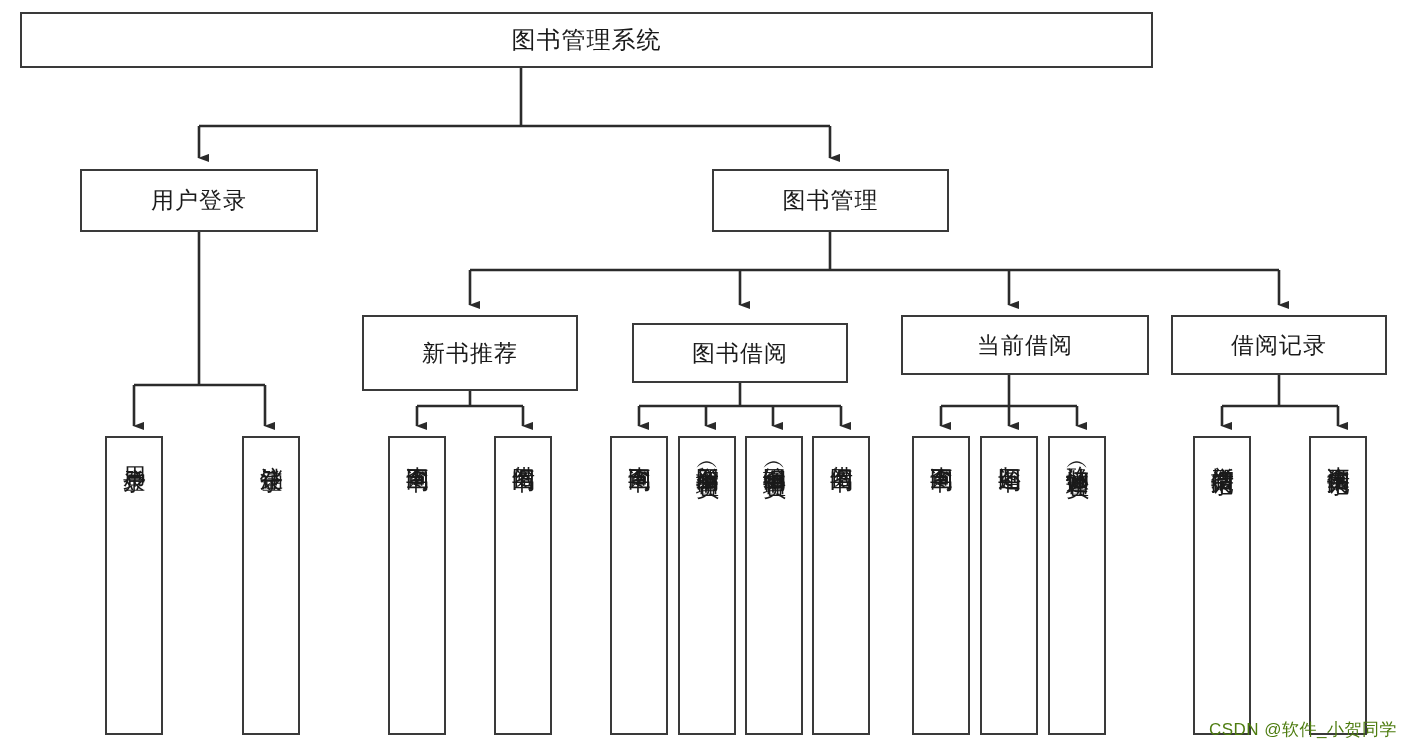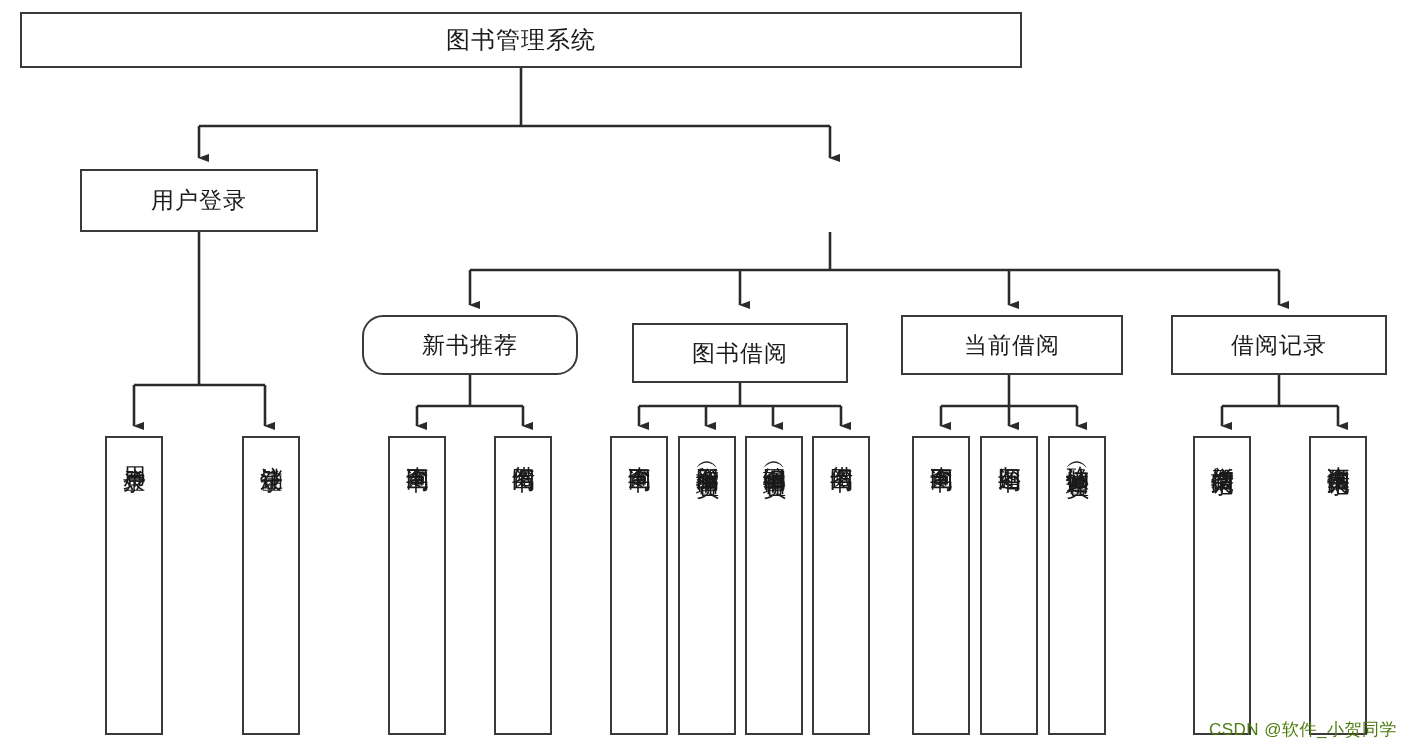--- a/index.html
+++ b/index.html
@@ -113,35 +113,38 @@
       <path d="M1009,406 L1009,426" marker-end="url(#arrow)"></path>
       <path d="M1077,406 L1077,426" marker-end="url(#arrow)"></path>
 
       <path d="M1279,375 L1279,406"></path>
       <path d="M1222,406 L1338,406"></path>
       <path d="M1222,406 L1222,426" marker-end="url(#arrow)"></path>
       <path d="M1338,406 L1338,426" marker-end="url(#arrow)"></path>
     </g>
   </svg>
 
-  <div class="node horiz root" style="left:20px; top:12px; width:1002px; height:56px;">
+  <div class="node horiz root" style="left:20px; top:12px; width:1133px; height:56px;">
     <span>图书管理系统</span>
   </div>
 
   <div class="node horiz" style="left:80px; top:169px; width:238px; height:63px;">
     <span>用户登录</span>
   </div>
+  <div class="node horiz" style="left:712px; top:169px; width:237px; height:63px;">
+    <span>图书管理</span>
+  </div>
 
-  <div class="node horiz" style="left:362px; top:315px; width:216px; height:60px;border-radius:21px;">
+  <div class="node horiz" style="left:362px; top:315px; width:216px; height:76px;">
     <span>新书推荐</span>
   </div>
   <div class="node horiz" style="left:632px; top:315px; width:216px; height:60px;margin-top:8px;">
     <span>图书借阅</span>
   </div>
-  <div class="node horiz" style="left:901px; top:315px; width:222px; height:60px;font-family:Liberation Serif, serif;">
+  <div class="node horiz" style="left:901px; top:315px; width:248px; height:60px;font-family:Liberation Serif, serif;">
     <span>当前借阅</span>
   </div>
   <div class="node horiz" style="left:1171px; top:315px; width:216px; height:60px;text-align:right;">
     <span>借阅记录</span>
   </div>
 
   <div class="node vert" style="left:105px; top:436px; width:58px; height:299px;">
     <span class="vlabel">用户登录</span>
   </div>
   <div class="node vert" style="left:242px; top:436px; width:58px; height:299px;">

